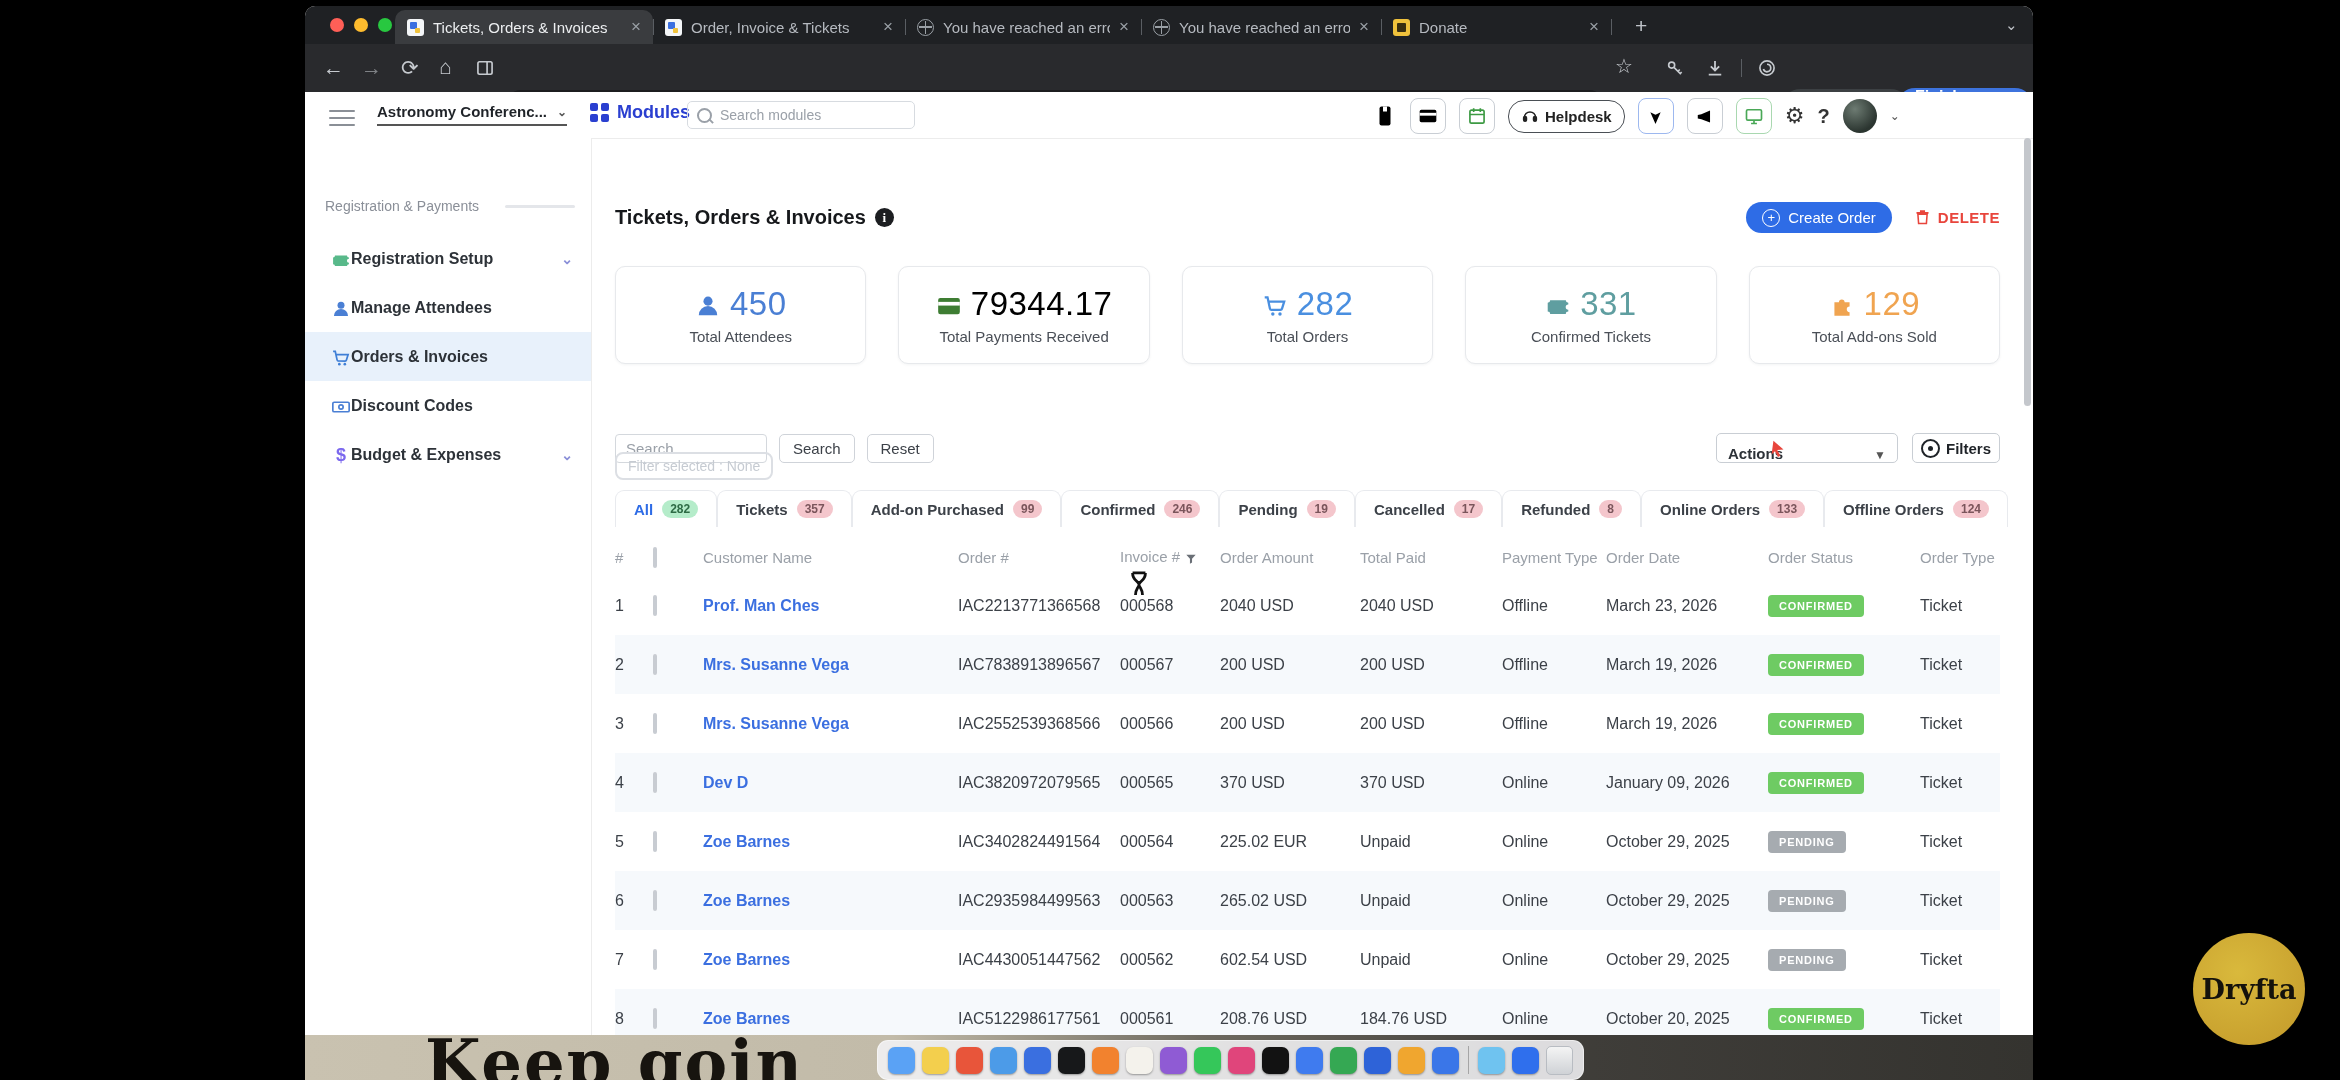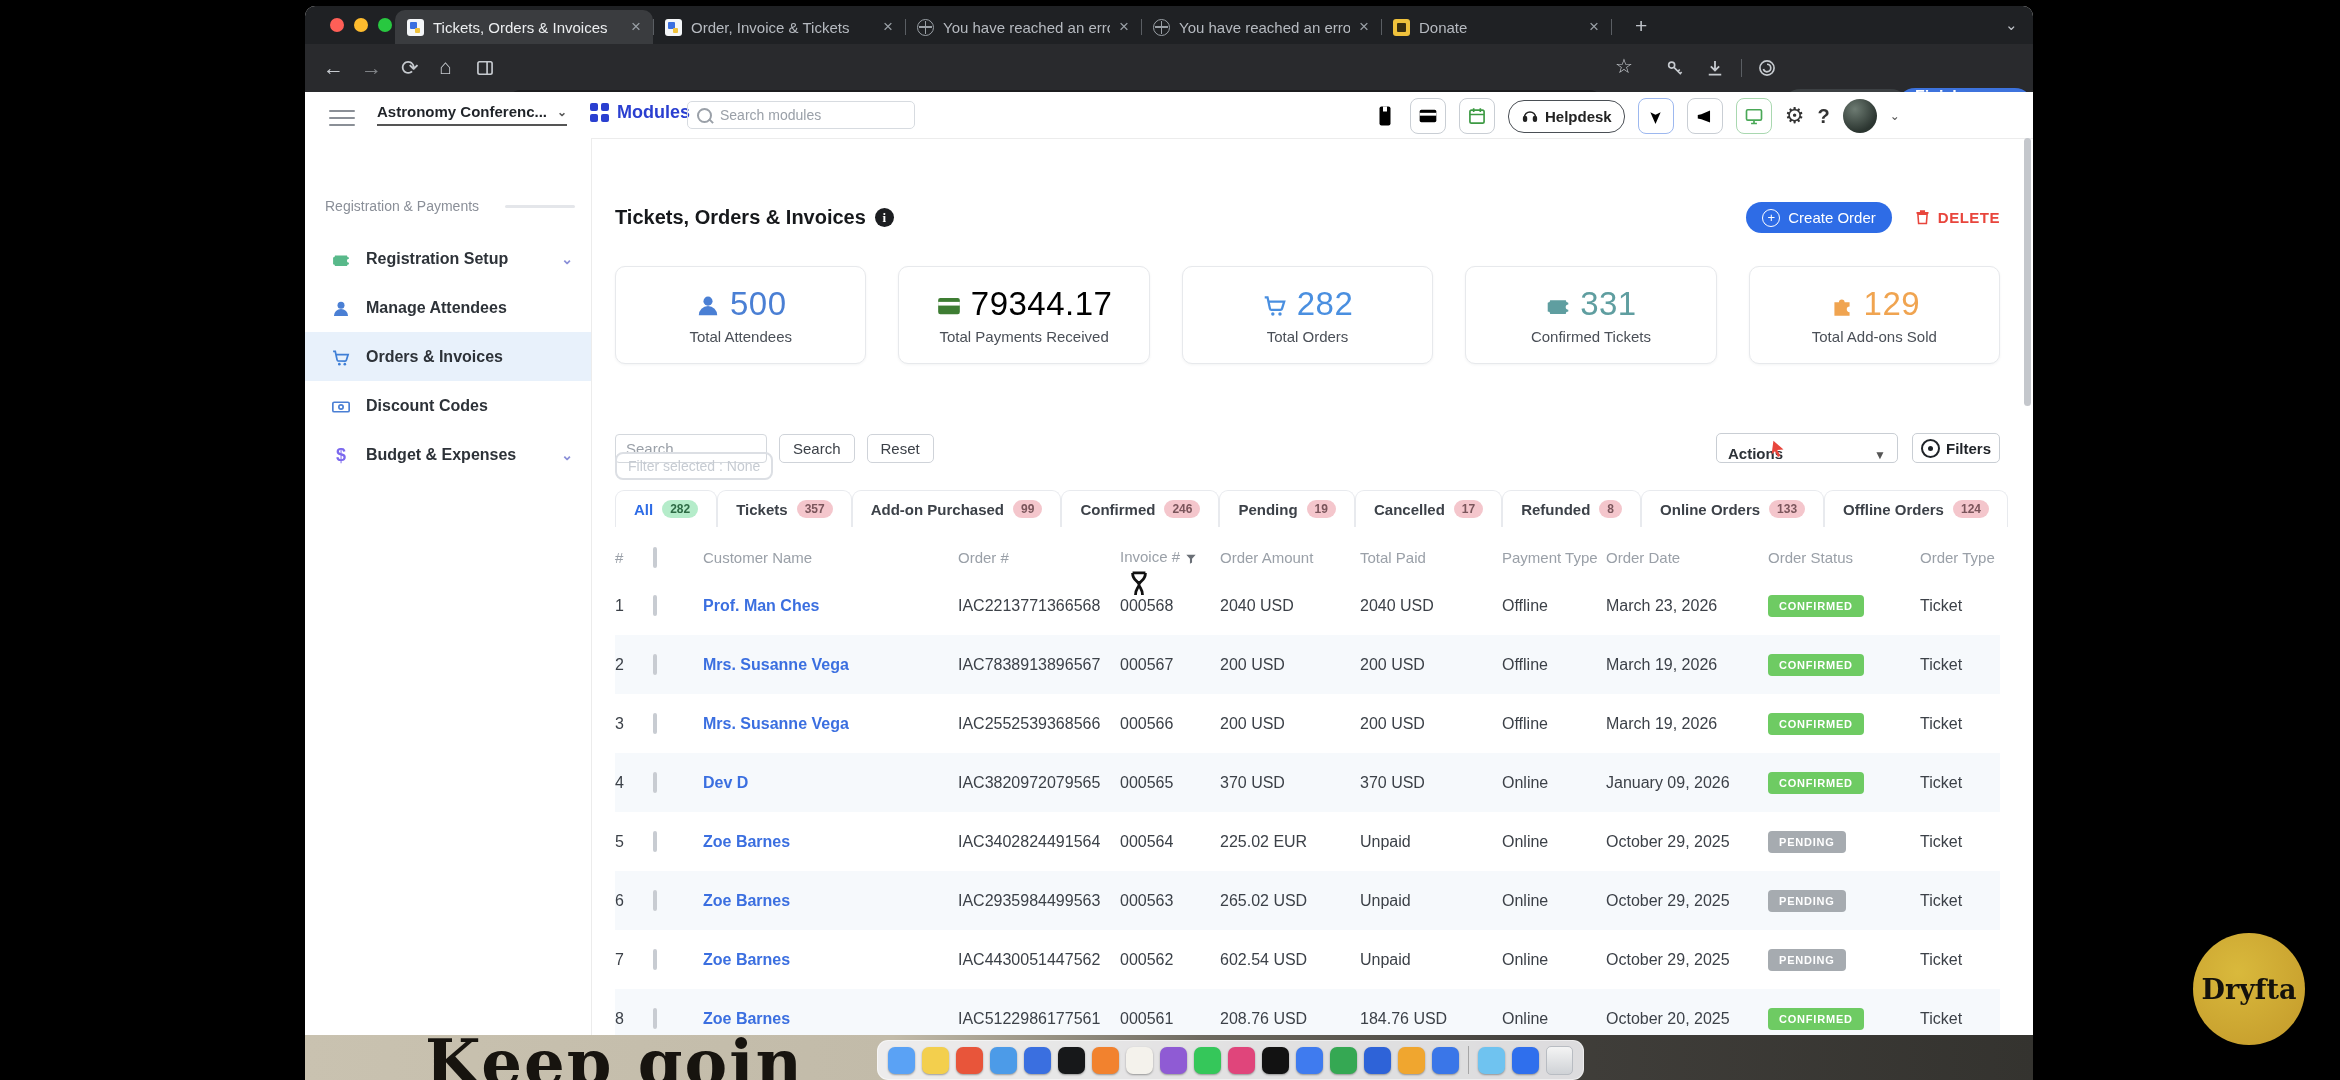--- a/index.html
+++ b/index.html
@@ -66,21 +66,21 @@
   .hicons{left:1068px;top:6px;display:flex;align-items:center;gap:13px;}
   .boxic{width:34px;height:34px;border:1.5px solid #c9ced4;border-radius:8px;display:flex;align-items:center;justify-content:center;}
   .helpdesk{height:31px;border:1.5px solid #4a4f55;border-radius:16px;display:flex;align-items:center;gap:6px;
     padding:0 12px;font-size:15px;font-weight:bold;color:#222;}
   .avatar{width:34px;height:34px;border-radius:50%;background:radial-gradient(circle at 35% 30%,#6d7b72,#2b3530 70%);}
   
   #sidebar{left:0;top:46px;width:286px;height:897px;background:#fff;border-right:1px solid #ececec;}
   #sb-section{left:20px;top:60px;font-size:14px;color:#8a8f98;display:flex;align-items:center;gap:26px;width:250px;}
   #sb-section .rule{flex:1;height:3px;background:#e4e6ea;border-radius:2px;}
   #sb-items{left:0;top:96px;width:286px;}
-  .sbitem{height:49px;display:flex;align-items:center;gap:15px;padding:0 18px 0 26px;box-sizing:border-box;
+  .sbitem{height:49px;display:flex;align-items:center;padding:0 18px 0 26px;box-sizing:border-box;
     font-size:16px;font-weight:bold;color:#2d3238;}
   .sbitem.active{background:#e8f1fb;}
   .sbitem .lbl{flex:1;}
   .sbitem .chev{color:#8a8fd8;font-size:14px;}
   .sbic{width:20px;height:20px;flex:0 0 auto;font-weight:bold;font-size:18px;line-height:20px;text-align:center;}
   
   #main{left:286px;top:46px;width:1442px;height:897px;}
   #titlerow{left:24px;top:64px;width:1385px;display:flex;align-items:center;}
   #page-title{font-size:20px;font-weight:bold;color:#16181b;display:flex;align-items:center;gap:9px;}
   .info-dot{width:19px;height:19px;border-radius:50%;background:#1c1e21;color:#fff;font-size:13px;font-weight:bold;
@@ -464,21 +464,21 @@
           <span>DELETE</span>
         </div>
       </div>
 
       <div id="cards" class="abs">
           <div class="card">
     <div class="num" style="color: rgb(74, 127, 212);">
               <span class="cic"><svg class="ic" width="26" height="26" style="color:#4a7fd4;fill:currentColor">
                   <use href="#i-user"></use>
                 </svg></span>
-              <span>500</span>
+              <span>450</span>
             </div>
     <div class="cap">Total Attendees</div>
   </div>
           <div class="card">
     <div class="num" style="color: #000000;">
               <span class="cic"><svg class="ic" width="26" height="26" style="color:#3e7d33;fill:currentColor">
                   <use href="#i-card"></use>
                 </svg></span>
               <span>79344.17</span>
             </div>

